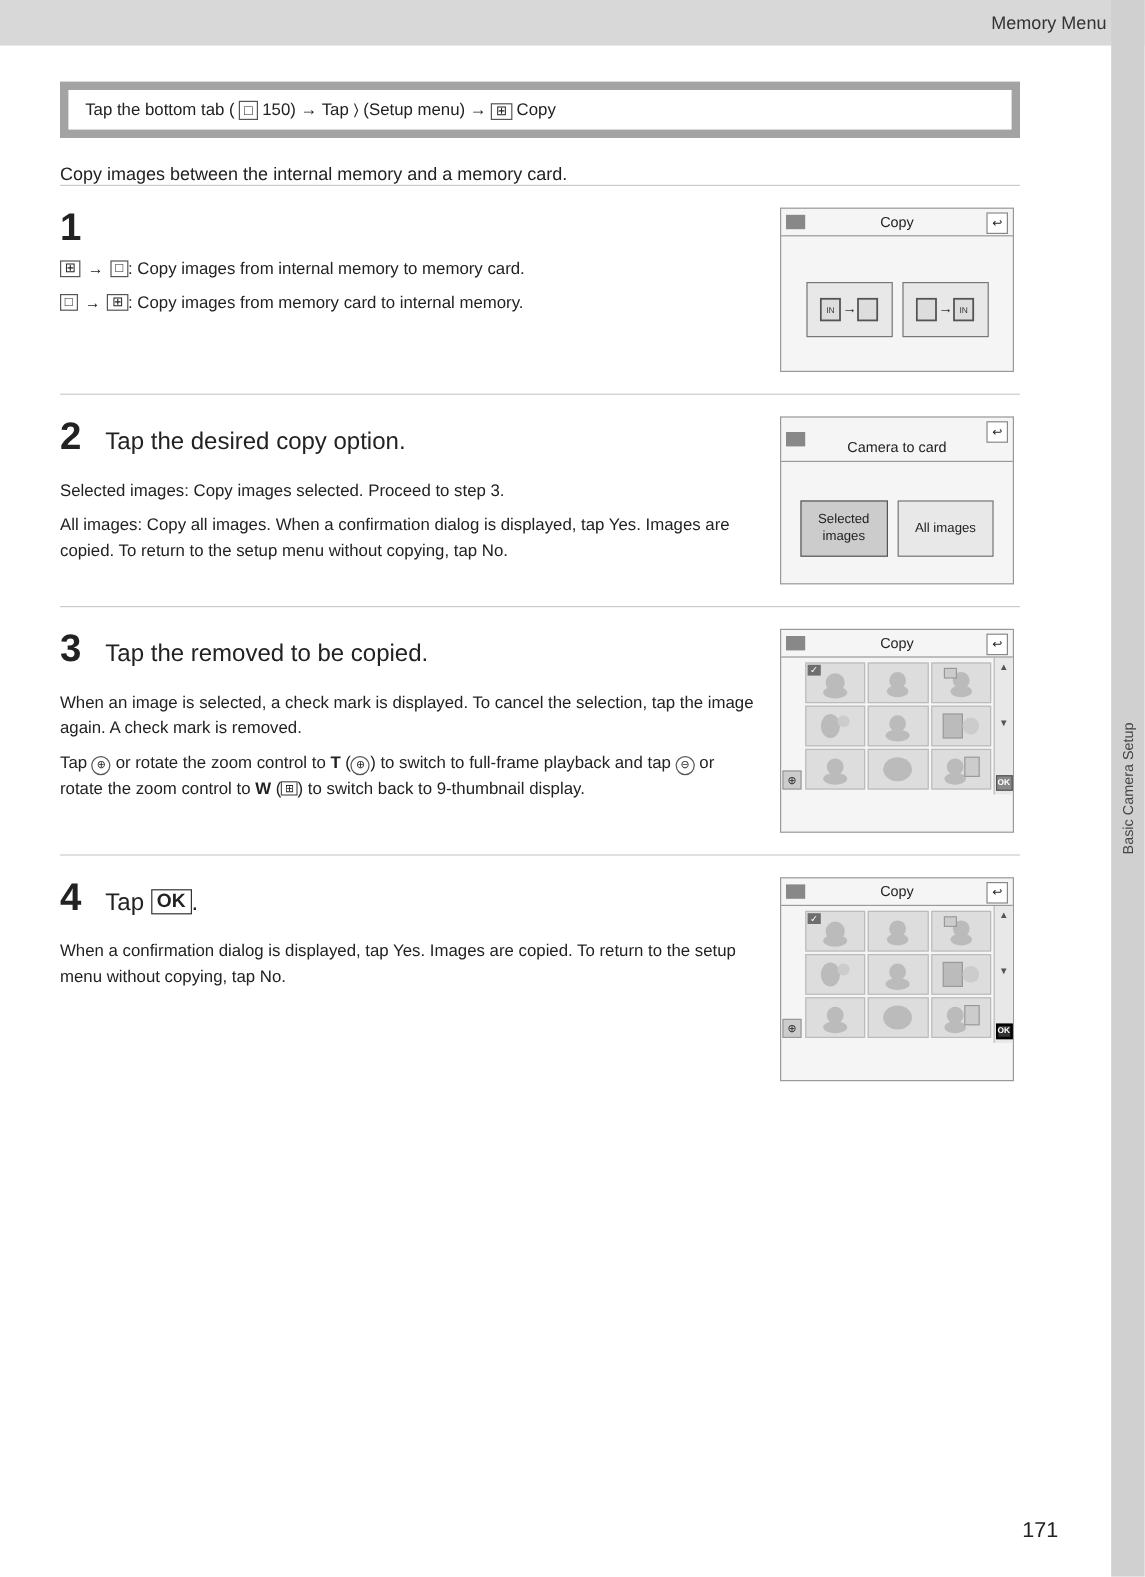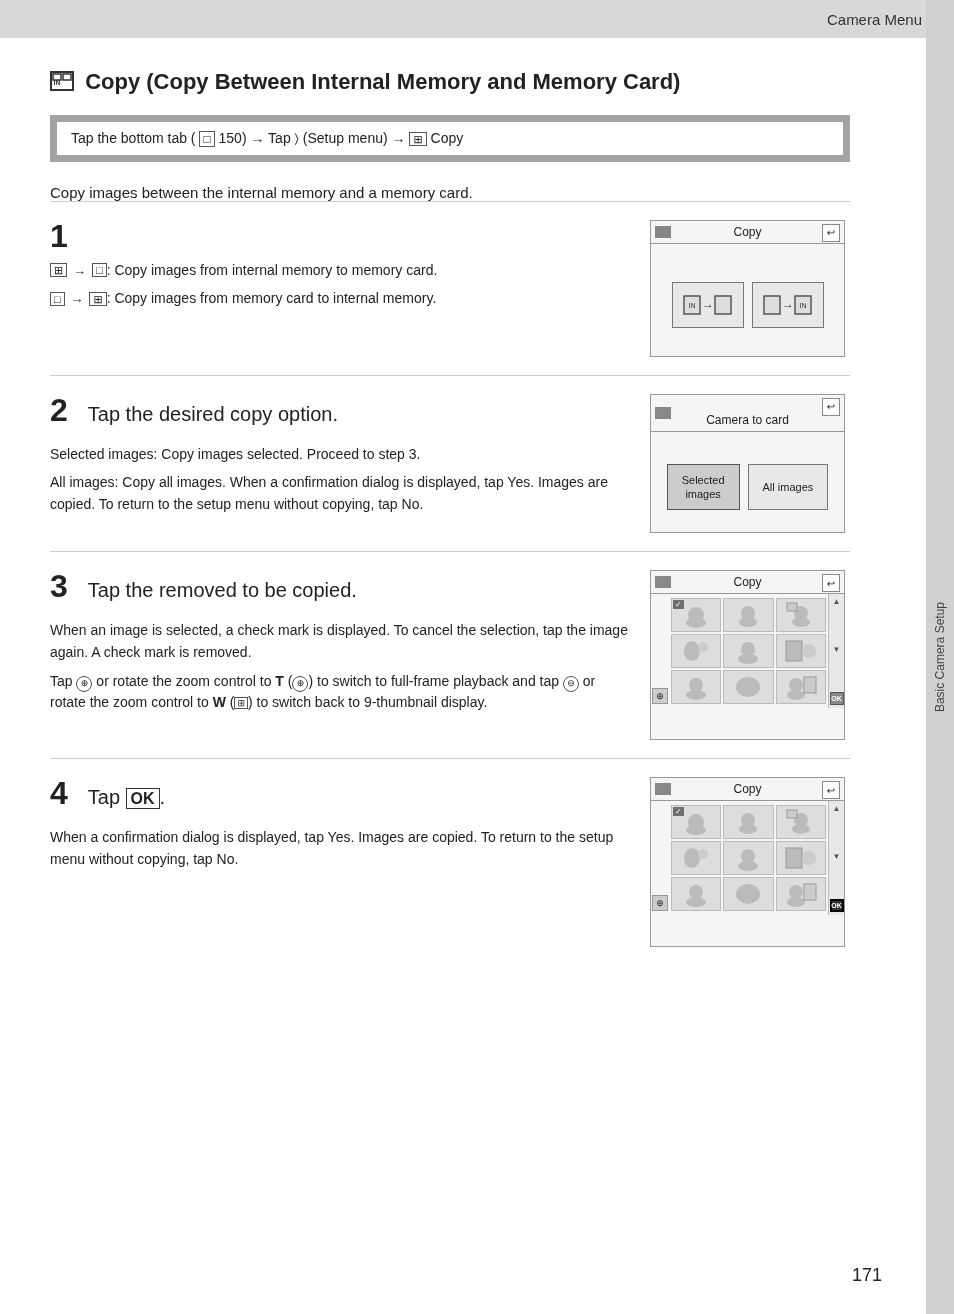--- a/index.html
+++ b/index.html
@@ -227,36 +227,26 @@
     }
     .step4-screen {
       width: 195px;
       min-height: 150px;
     }
   </style>
 </head>
 <body>
 
 <div class="header-bar">
-  <span class="header-title">Camera Menu</span>
+  <span class="header-title">Memory Menu</span>
 </div>
 
 <div class="content">
 
   
-  <div class="page-title">
-    <span style="display:inline-block;border:2px solid #333;width:24px;height:20px;vertical-align:middle;margin-right:5px;position:relative;top:-2px;font-size:10px;text-align:center;line-height:18px;">
-      <svg width="20" height="16" viewBox="0 0 20 16" style="display:block;margin:auto">
-        <rect x="1" y="1" width="8" height="6" stroke="#333" stroke-width="1.5" fill="none"></rect>
-        <rect x="11" y="1" width="8" height="6" stroke="#333" stroke-width="1.5" fill="none"></rect>
-        <text x="5" y="12" font-size="7" fill="#333" text-anchor="middle">IN</text>
-      </svg>
-    </span>
-    <span>Copy (Copy Between Internal Memory and Memory Card)</span>
-  </div>
 
   
   <div class="nav-path-box">
     <span>Tap the bottom tab (
       <span style="border:1px solid #555;padding:0 3px;font-size:12px;">□</span>
       150) → Tap
       <span style="font-size:13px;">〉</span>
       (Setup menu) →
       <span style="border:1.5px solid #555;padding:0 3px;font-size:11px;">⊞</span>
       Copy

